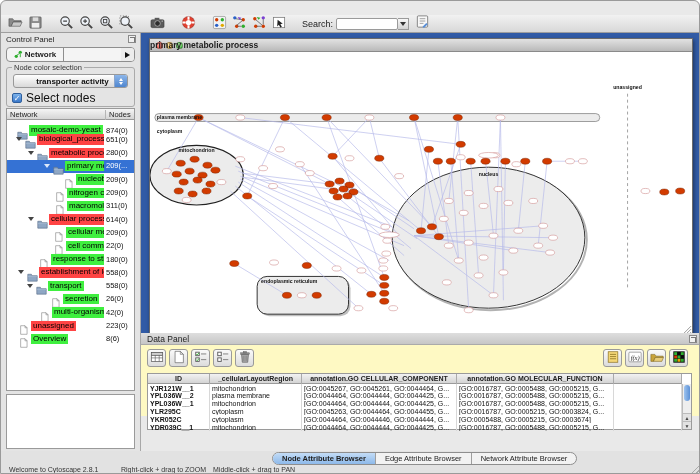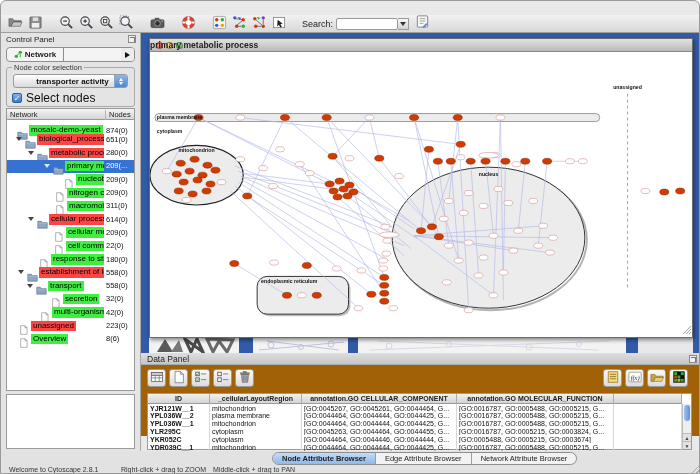--- a/index.html
+++ b/index.html
@@ -58,21 +58,21 @@
   .birdseye{position:absolute;left:5px;top:361px;width:129px;height:55px;background:#fff;border:1px solid #9a9a9a;}
   
   .mdi{position:absolute;left:140px;top:32px;width:560px;height:320px;background:#315ba6;overflow:hidden;}
   .fragstrip{position:absolute;left:8px;top:305px;width:544px;height:15px;}
   .netwin{position:absolute;left:8px;top:5px;width:544px;height:300px;background:#fff;border:1px solid #6b6b6b;box-shadow:1px 2px 4px rgba(0,0,0,.45);}
   .netwin .wtitle{position:absolute;left:0;top:0;right:0;height:13px;background:linear-gradient(#e2e2e2,#b9b9b9);border-bottom:1px solid #8a8a8a;}
   .netwin .wtitle .wt-text{position:absolute;left:0;right:0;top:1px;text-align:left;font-size:8.5px;font-weight:bold;color:#222;}
   .tl2{position:absolute;top:3px;width:7px;height:7px;border-radius:50%;border:0.5px solid rgba(0,0,0,.35);}
   .canvas{position:absolute;left:0;top:13px;width:542px;height:285px;background:#fff;}
   
-  .dpanel{position:absolute;left:140px;top:352px;width:560px;height:83px;background:#a16207;}
+  .dpanel{position:absolute;left:140px;top:332px;width:560px;height:83px;background:#fef9c3;}
   .dp-head{position:relative;height:12px;background:linear-gradient(#dedede,#c6c6c6);border-bottom:1px solid #aaa;font-size:8.5px;color:#222;padding:1px 0 0 6px;}
   .dp-tools{position:absolute;left:0;top:13px;width:560px;height:24px;}
   .dp-btn{position:relative;width:19px;height:18px;border:1px solid #9a9a9a;border-radius:3px;background:linear-gradient(#fafafa,#dcdcdc);margin-right:3px;display:flex;align-items:center;justify-content:center;float:left;}
   .dp-btn svg{width:14px;height:14px;}
   .dp-left{position:absolute;left:6px;top:3px;display:flex;}
   .dp-right{position:absolute;right:10px;top:3px;display:flex;}
   .dtable{position:absolute;left:6px;top:40px;width:545px;height:57px;background:#fff;border:1px solid #9a9a9a;font-size:7px;}
   .dt-header{position:absolute;left:0;top:0;height:10px;background:linear-gradient(#f2f2f2,#d4d4d4);border-bottom:1px solid #9a9a9a;display:flex;}
   .dt-hcell{height:10px;border-right:1px solid #aaa;font-weight:bold;text-align:center;overflow:hidden;white-space:nowrap;padding-top:1px;color:#222;}
   .dt-row{position:absolute;left:0;height:7.8px;display:flex;}
@@ -367,21 +367,21 @@
             </svg></span>
           <span class="t-label green" style="left:41px;max-width:56px">transport</span>
           <span class="t-value">558(0)</span>
         </div>
         <div class="trow" style="top: 172.9px;">
           <span class="t-icon" style="left:44px"><svg width="9" height="10" viewBox="0 0 12 14">
               <path d="M2 1 h6 l3 3 v9 H2z" fill="#fff" stroke="#8a8a8a" stroke-width=".9"></path>
               <path d="M8 1 l3 3 h-3z" fill="#d8d8d8" stroke="#8a8a8a" stroke-width=".7"></path>
             </svg></span>
           <span class="t-label green" style="left:56px;max-width:41px">secretion</span>
-          <span class="t-value">32(0)</span>
+          <span class="t-value">26(0)</span>
         </div>
         <div class="trow" style="top: 186.2px;">
           <span class="t-icon" style="left:33px"><svg width="9" height="10" viewBox="0 0 12 14">
               <path d="M2 1 h6 l3 3 v9 H2z" fill="#fff" stroke="#8a8a8a" stroke-width=".9"></path>
               <path d="M8 1 l3 3 h-3z" fill="#d8d8d8" stroke="#8a8a8a" stroke-width=".7"></path>
             </svg></span>
           <span class="t-label green" style="left:45px;max-width:52px">multi-organism pro</span>
           <span class="t-value">42(0)</span>
         </div>
         <div class="trow" style="top: 199.5px;">

